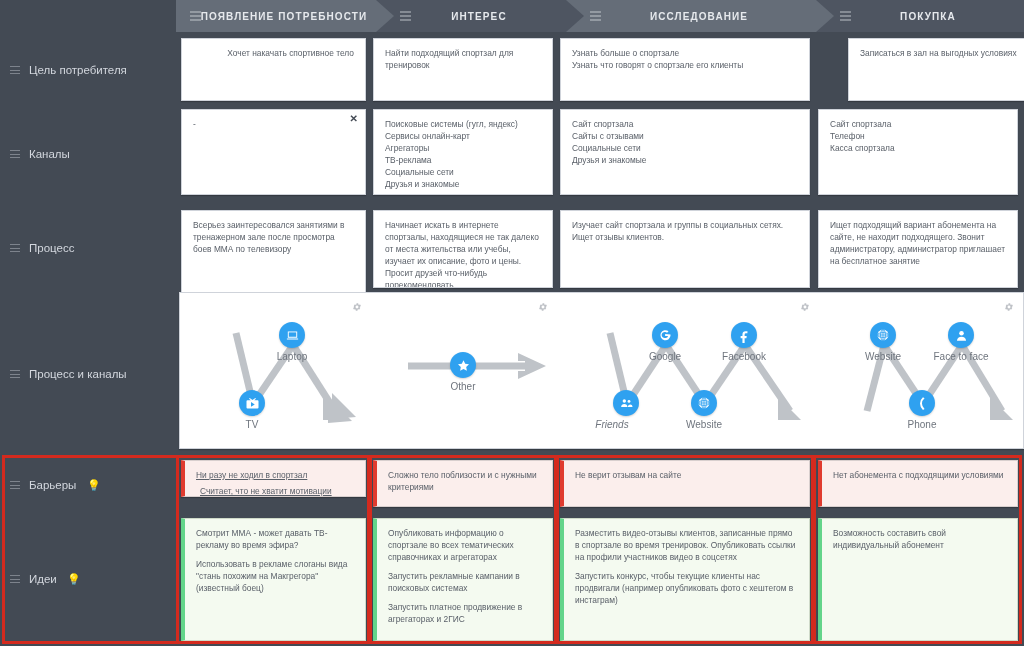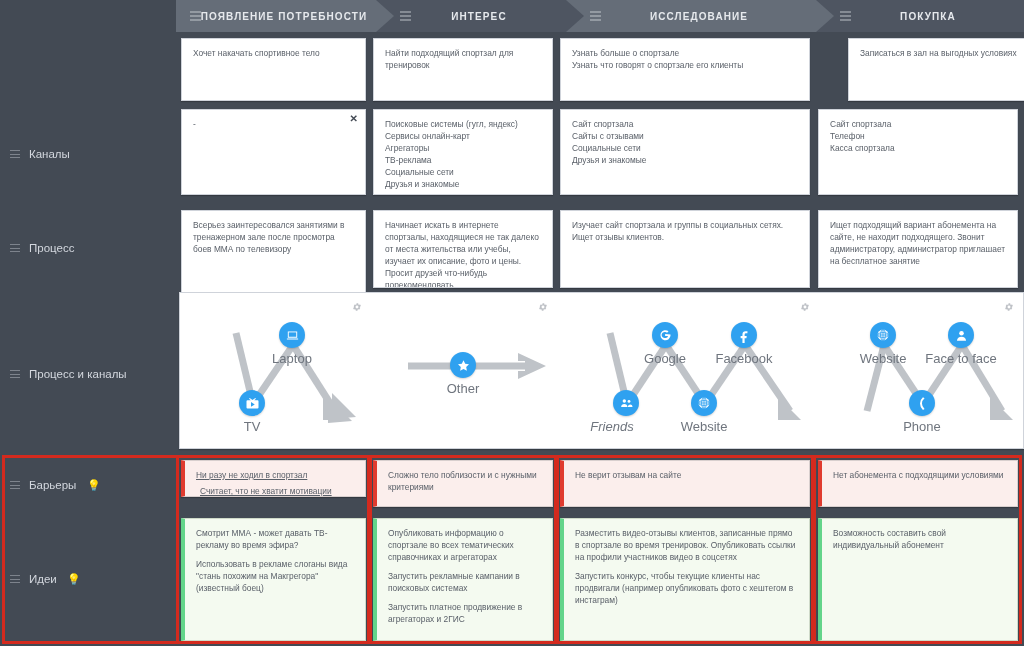--- a/index.html
+++ b/index.html
@@ -102,21 +102,21 @@
   .node {
     position: absolute; width: 26px; height: 26px; border-radius: 50%;
     background: #2FA1F0; display: flex; align-items: center; justify-content: center;
     transform: translate(-50%,-50%);
     box-shadow: 0 1px 2px rgba(0,0,0,.18);
     z-index: 3;
   }
   .node svg { display: block; }
   .node-cap {
     position: absolute; transform: translate(-50%,0);
-    font-size: 13px; color: #6F757E; white-space: nowrap; z-index: 3;
+    font-size: 10px; color: #6F757E; white-space: nowrap; z-index: 3;
   }
   .gear { position: absolute; width: 10px; height: 10px; opacity: .55; z-index: 4; cursor: pointer; }
 </style>
 </head>
 <body>
 
 <div id="app">
 
   <div class="header-row">
 
@@ -161,20 +161,28 @@
         <span class="stage-hamb" style="left:24px;">
             <i></i>
             <i></i>
             <i></i>
           </span>
         <span class="stage-label">ПОКУПКА</span>
       </div>
     </div>
   </div>
 
+  <div class="rail-label" style="top:62px;height:16px;">
+    <span class="rail-hamb">
+        <i></i>
+        <i></i>
+        <i></i>
+      </span>
+    <span>Цель потребителя</span>
+  </div>
   <div class="rail-label" style="top:146px;height:16px;">
     <span class="rail-hamb">
         <i></i>
         <i></i>
         <i></i>
       </span>
     <span>Каналы</span>
   </div>
   <div class="rail-label" style="top:366px;height:16px;">
     <span class="rail-hamb">
@@ -204,21 +212,21 @@
   <div class="rail-label" style="top:571px;height:16px;">
     <span class="rail-hamb">
         <i></i>
         <i></i>
         <i></i>
       </span>
     <span>Идеи</span>
     <span class="bulb">💡</span>
   </div>
 
-  <div class="card" style="left:181px;top:38px;width:185px;height:63px;">
+  <div class="card" style="left:181px;top:38px;width:185px;height:63px;text-align:right;">
     <p>Хочет накачать спортивное тело</p>
   </div>
   <div class="card" style="left:373px;top:38px;width:180px;height:63px;">
     <p>Найти подходящий спортзал для тренировок</p>
   </div>
   <div class="card" style="left:560px;top:38px;width:250px;height:63px;">
     <p>Узнать больше о спортзале</p>
     <p style="margin-top:0">Узнать что говорят о спортзале его клиенты</p>
   </div>
   <div class="card" style="left:848px;top:38px;width:200px;height:63px;">

